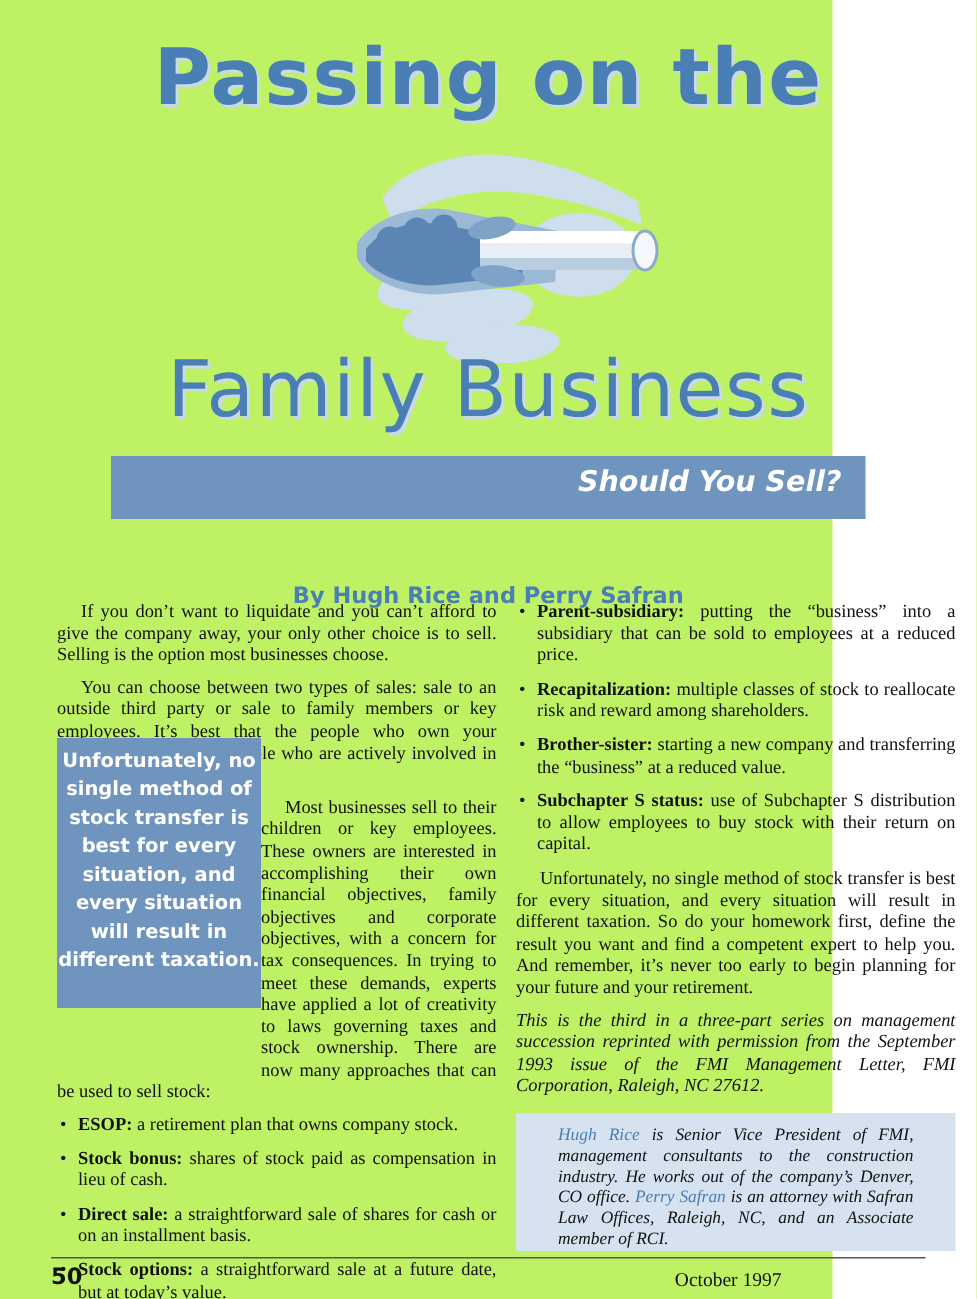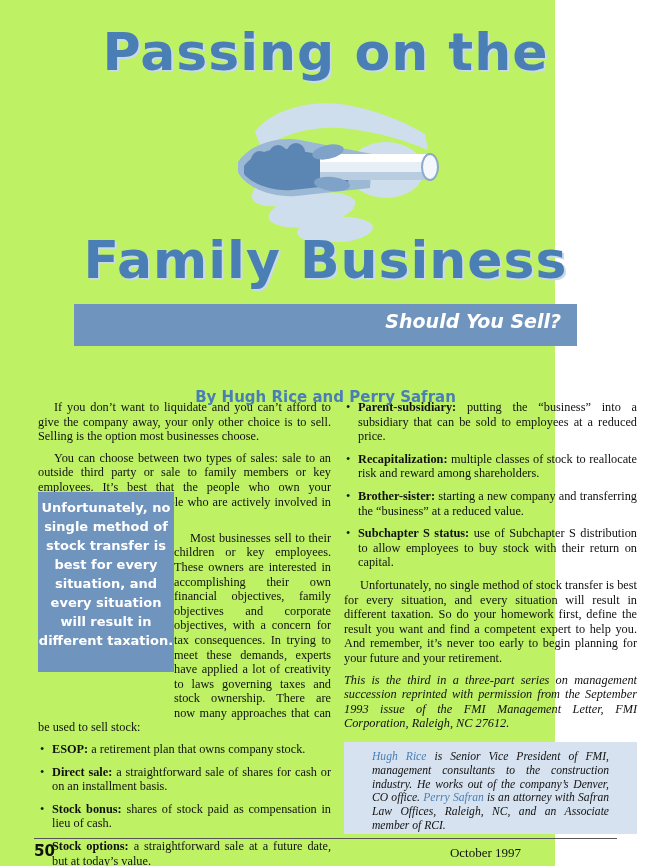--- a/index.html
+++ b/index.html
@@ -40,21 +40,21 @@
     letter-spacing: 1px;
     color: #4a7fb5;
     text-shadow: 2px 2px 0 #c9d9e8;
   }
   .title-line2 {
     position: absolute;
     left: 0; top: 230px;
     width: 651px;
     text-align: center;
     font-family: "DejaVu Sans", sans-serif;
-    font-weight: bold;
+    font-weight: normal;
     font-size: 52px;
     letter-spacing: 1px;
     color: #4a7fb5;
     text-shadow: 2px 2px 0 #c9d9e8;
   }
   .subtitle-bar {
     position: absolute;
     left: 74px; top: 304px;
     width: 503px;
     height: 42px;
@@ -249,22 +249,22 @@
 
   <div class="byline">By Hugh Rice and Perry Safran</div>
 
   <div class="col col-left">
     <p>If you don’t want to liquidate and you can’t afford to give the company away, your only other choice is to sell. Selling is the option most businesses choose.</p>
     <p>You can choose between two types of sales: sale to an outside third party or sale to family members or key employees. It’s best that the people who own your company be the same people who are actively involved in management.</p>
     <div class="flow-around"></div>
     <p>Most businesses sell to their children or key employees. These owners are interested in accomplishing their own financial objectives, family objectives and corporate objectives, with a concern for tax consequences. In trying to meet these demands, experts have applied a lot of creativity to laws governing taxes and stock ownership. There are now many approaches that can be used to sell stock:</p>
     <ul class="bullets">
       <li><span class="lead-term">ESOP:</span><span> a retirement plan that owns company stock.</span></li>
+      <li><span class="lead-term">Stock bonus:</span><span> shares of stock paid as compensation in lieu of cash.</span></li>
       <li><span class="lead-term">Direct sale:</span><span> a straightforward sale of shares for cash or on an installment basis.</span></li>
-      <li><span class="lead-term">Stock bonus:</span><span> shares of stock paid as compensation in lieu of cash.</span></li>
       <li><span class="lead-term">Stock options:</span><span> a straightforward sale at a future date, but at today’s value.</span></li>
 
     </ul>
   </div>
 
   <div class="pullquote">Unfortunately, no single method of stock transfer is best for every situation, and every situation will result in different taxation.</div>
 
   <div class="col col-right">
     <ul class="bullets">
       <li><span class="lead-term">Parent-subsidiary:</span><span> putting the “business” into a subsidiary that can be sold to employees at a reduced price.</span></li>

